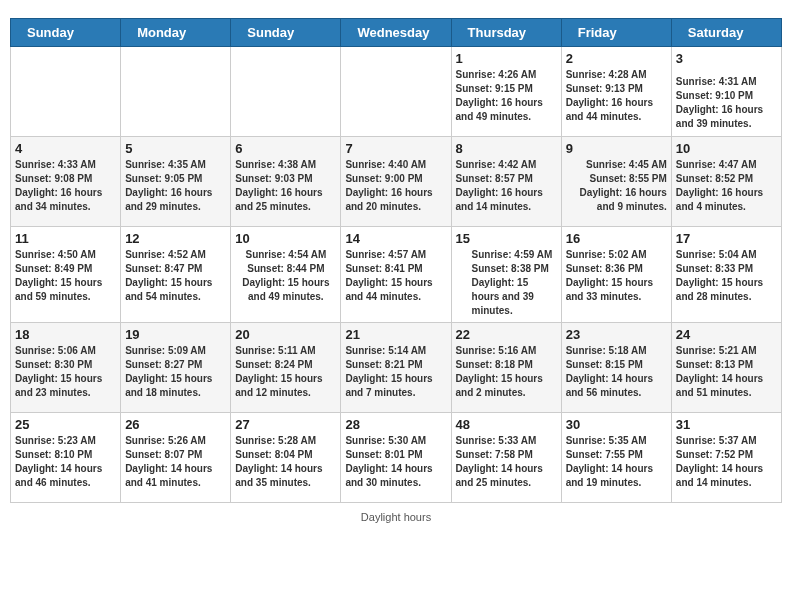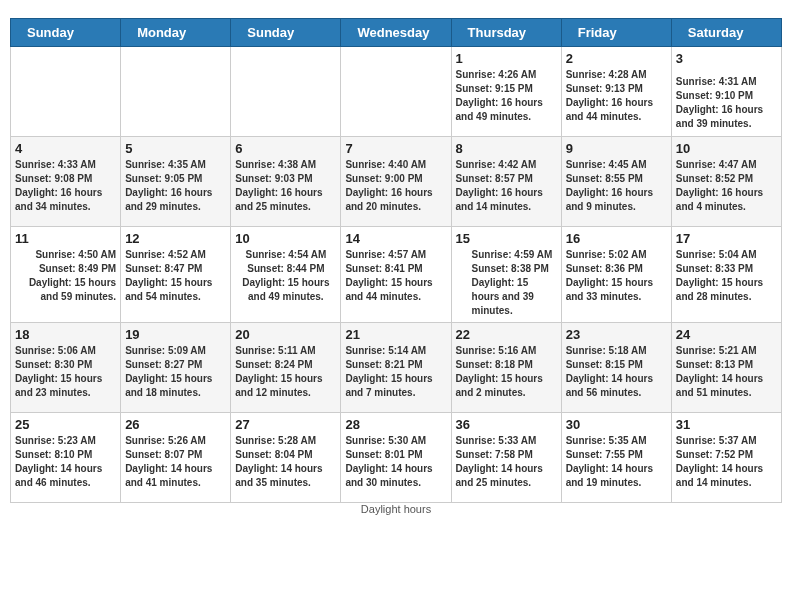--- a/index.html
+++ b/index.html
@@ -79,20 +79,21 @@
     .day-info {
       font-size: 10px;
       color: #333;
       line-height: 1.4;
       font-weight: bold;
     }
     .empty-cell {
       background: #fff !important;
     }
     .footer {
+      margin-top: 8px;
       font-size: 11px;
       color: #555;
       text-align: center;
     }
   </style>
 </head>
 <body>
 
 <div class="header">
 </div>
@@ -160,35 +161,35 @@
 Daylight: 16 hours and 20 minutes.</div>
         </td>
         <td>
           <div class="day-number">8</div>
           <div class="day-info" style="white-space: pre-line;">Sunrise: 4:42 AM
 Sunset: 8:57 PM
 Daylight: 16 hours and 14 minutes.</div>
         </td>
         <td>
           <div class="day-number">9</div>
-          <div class="day-info" style="white-space: pre-line;">Sunrise: 4:45 AM
+          <div class="day-info" style="white-space: pre-line; text-align: right;">Sunrise: 4:45 AM
 Sunset: 8:55 PM
 Daylight: 16 hours and 9 minutes.</div>
         </td>
         <td>
           <div class="day-number">10</div>
           <div class="day-info" style="white-space: pre-line;">Sunrise: 4:47 AM
 Sunset: 8:52 PM
 Daylight: 16 hours and 4 minutes.</div>
         </td>
       </tr>
       <tr>
         <td>
           <div class="day-number">11</div>
-          <div class="day-info" style="white-space: pre-line; text-align: right;">Sunrise: 4:50 AM
+          <div class="day-info" style="white-space: pre-line;">Sunrise: 4:50 AM
 Sunset: 8:49 PM
 Daylight: 15 hours and 59 minutes.</div>
         </td>
         <td>
           <div class="day-number">12</div>
           <div class="day-info" style="white-space: pre-line;">Sunrise: 4:52 AM
 Sunset: 8:47 PM
 Daylight: 15 hours and 54 minutes.</div>
         </td>
         <td>
@@ -285,21 +286,21 @@
 Sunset: 8:04 PM
 Daylight: 14 hours and 35 minutes.</div>
         </td>
         <td>
           <div class="day-number">28</div>
           <div class="day-info" style="white-space: pre-line;">Sunrise: 5:30 AM
 Sunset: 8:01 PM
 Daylight: 14 hours and 30 minutes.</div>
         </td>
         <td>
-          <div class="day-number">36</div>
+          <div class="day-number">48</div>
           <div class="day-info" style="white-space: pre-line;">Sunrise: 5:33 AM
 Sunset: 7:58 PM
 Daylight: 14 hours and 25 minutes.</div>
         </td>
         <td>
           <div class="day-number">30</div>
           <div class="day-info" style="white-space: pre-line;">Sunrise: 5:35 AM
 Sunset: 7:55 PM
 Daylight: 14 hours and 19 minutes.</div>
         </td>

